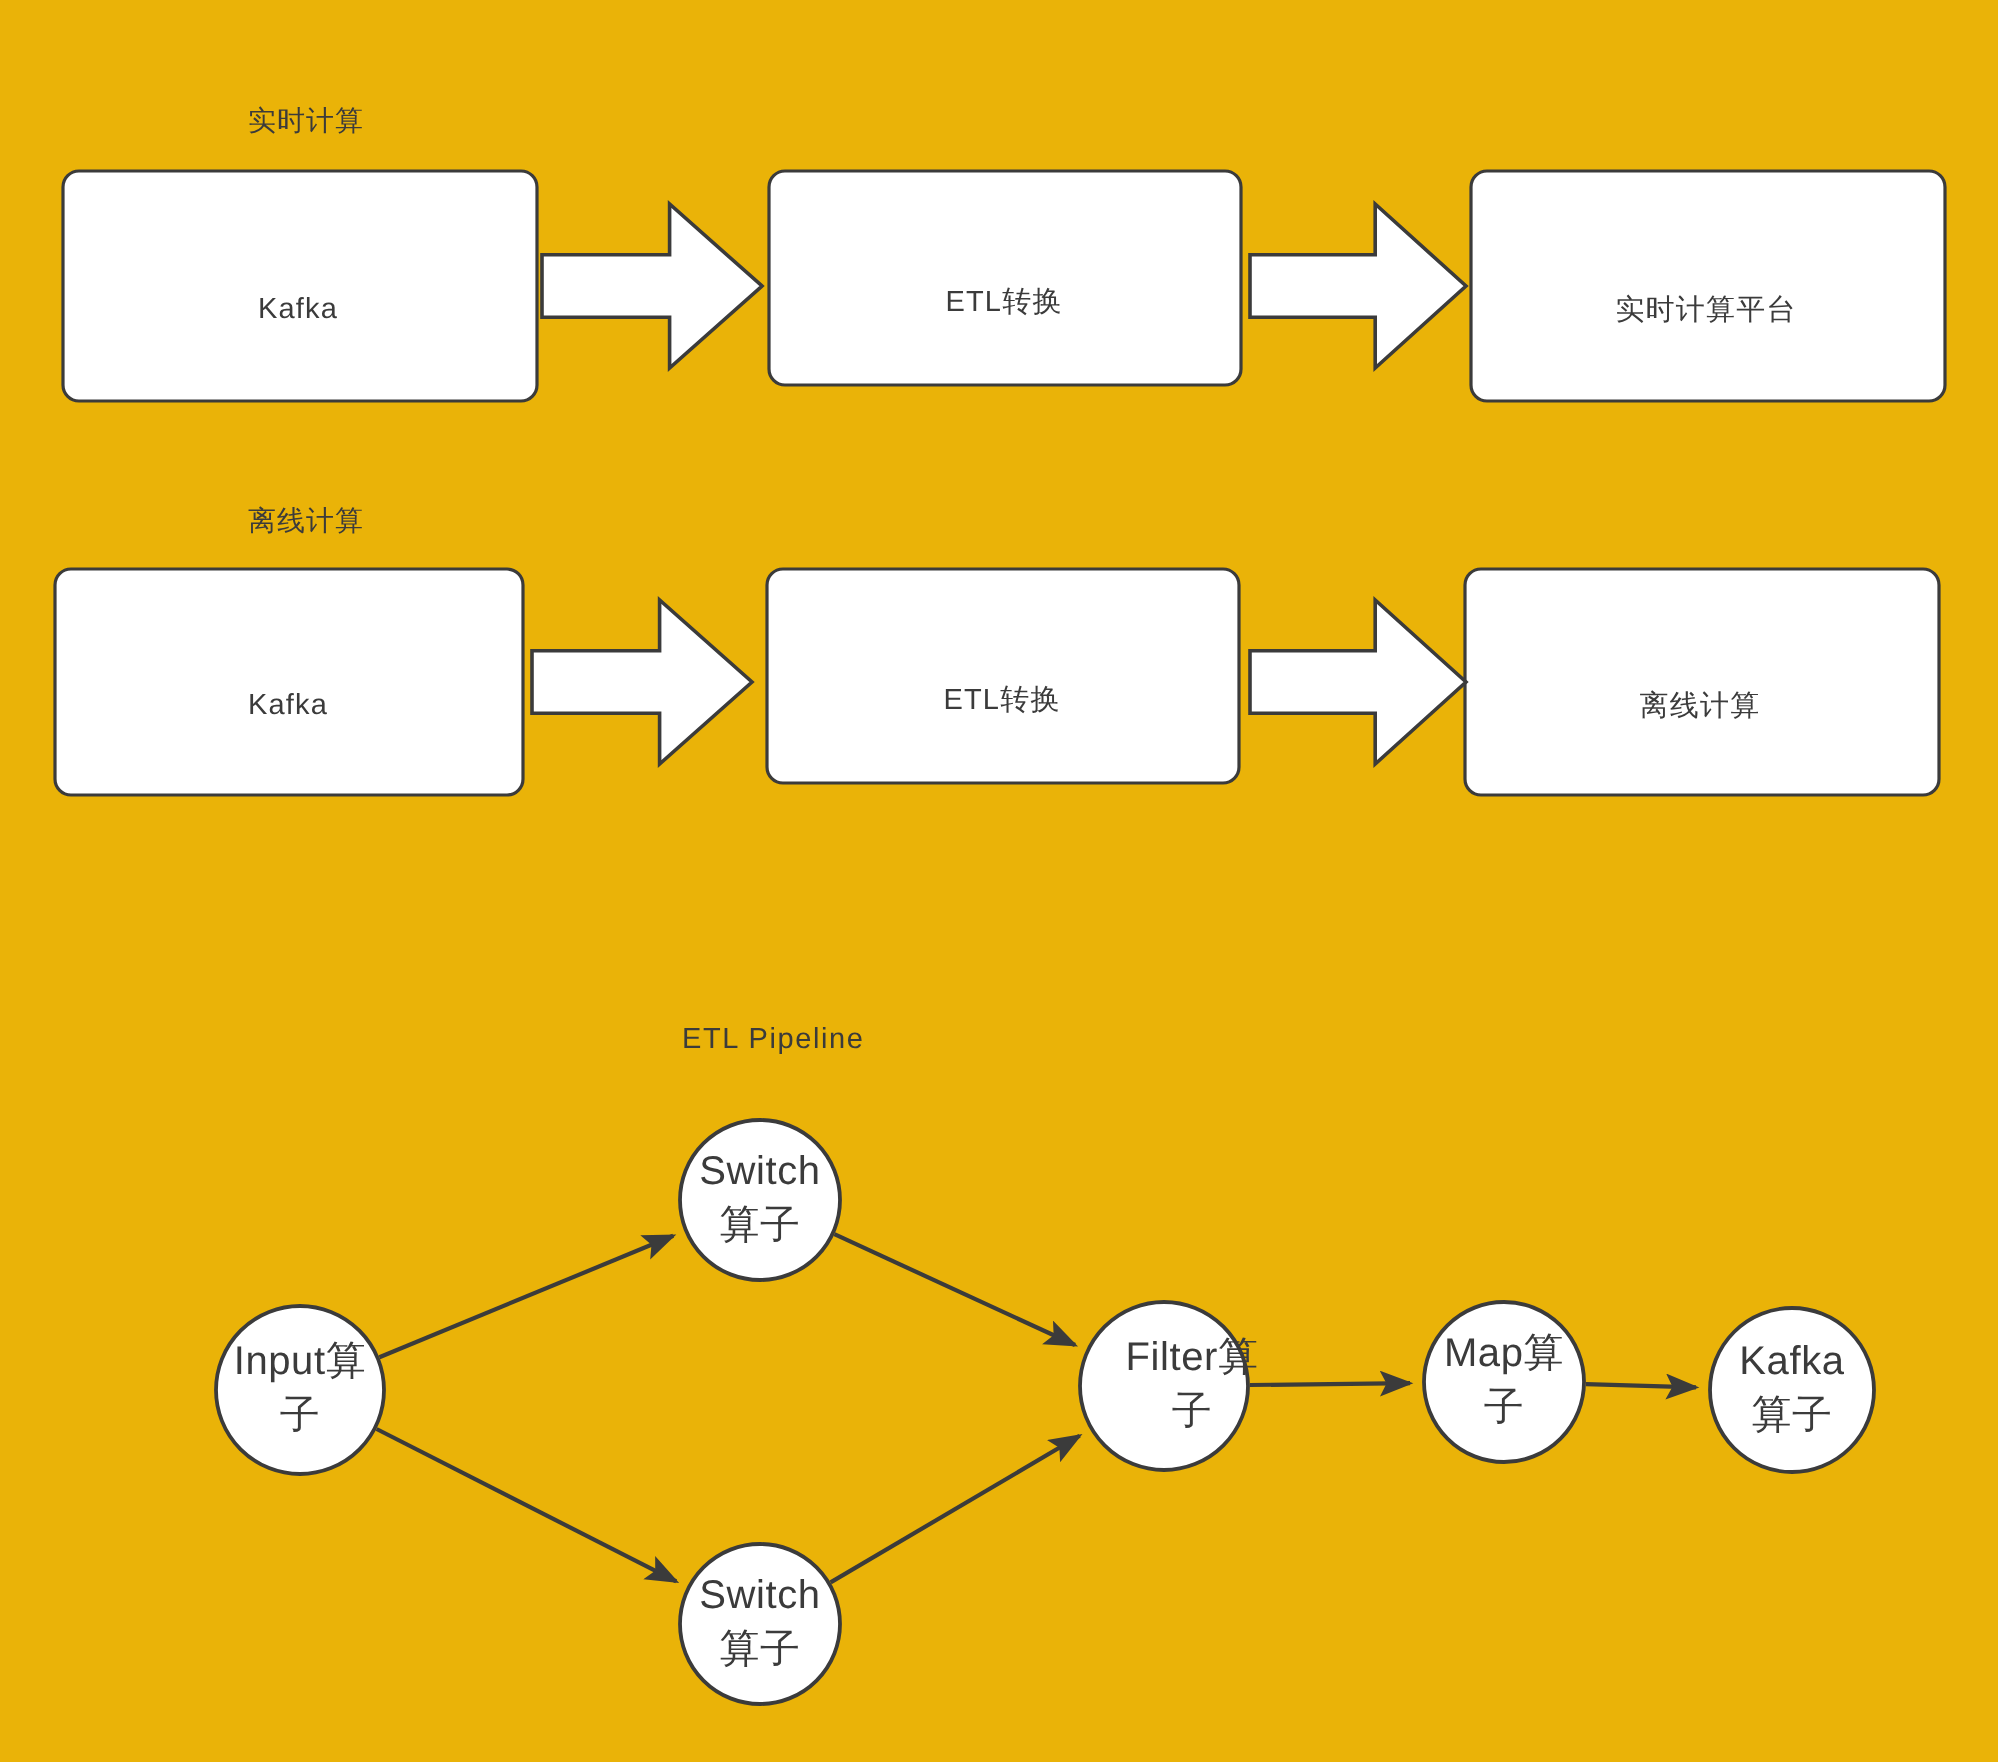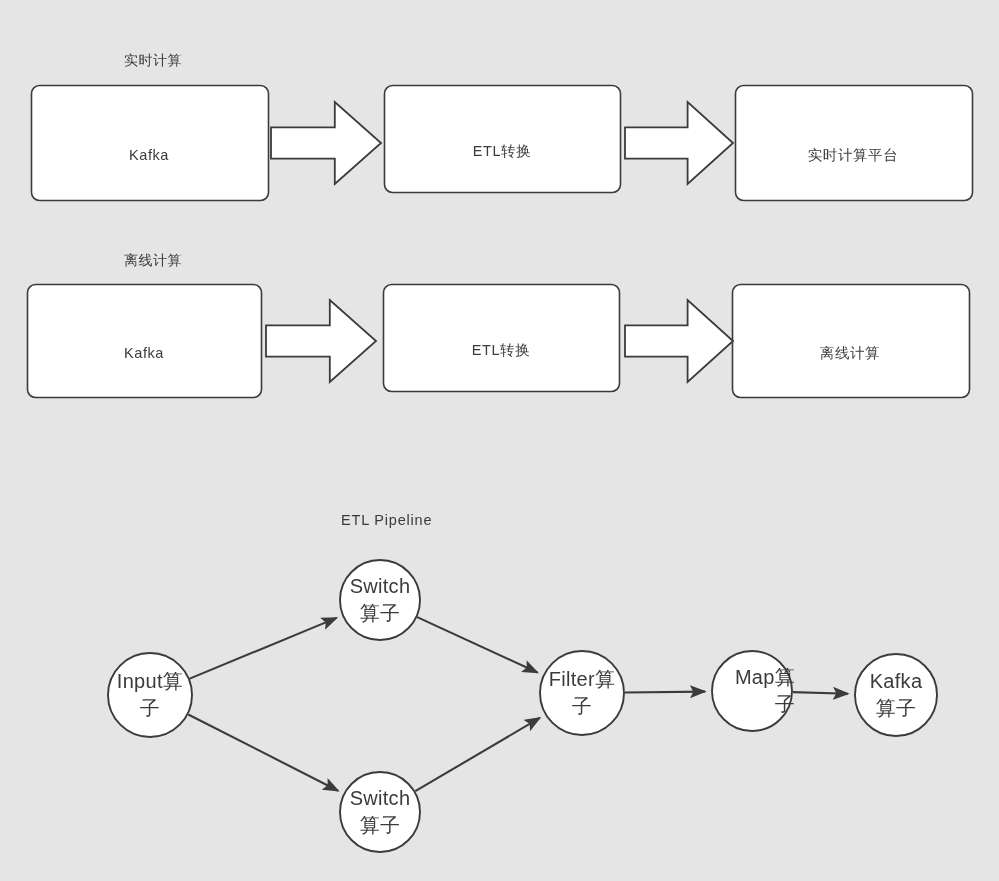--- a/index.html
+++ b/index.html
@@ -7,21 +7,21 @@
     padding: 0;
     background: #ffffff;
   }
   body {
     font-family: "Liberation Sans", "DejaVu Sans", sans-serif;
   }
   #canvas {
     position: relative;
     width: 999px;
     height: 881px;
-    background: #e5e5e5;
+    background: #eab308;
     overflow: hidden;
   }
   .flow-svg {
     position: absolute;
     left: 0;
     top: 0;
     width: 999px;
     height: 881px;
   }
   .section-label {
@@ -113,25 +113,25 @@
     <div>子</div>
   </div>
   <div class="node-label" style="left:380px; top:600px;">
     <div>Switch</div>
     <div>算子</div>
   </div>
   <div class="node-label" style="left:380px; top:812px;">
     <div>Switch</div>
     <div>算子</div>
   </div>
-  <div class="node-label" style="left:582px; top:693px;">
+  <div class="node-label" style="left:596px; top:693px;">
     <div>Filter算</div>
     <div>子</div>
   </div>
-  <div class="node-label" style="left:752px; top:691px;text-align:right;">
+  <div class="node-label" style="left:752px; top:691px;">
     <div>Map算</div>
     <div>子</div>
   </div>
   <div class="node-label" style="left:896px; top:695px;">
     <div>Kafka</div>
     <div>算子</div>
   </div>
 
 </div>
 

